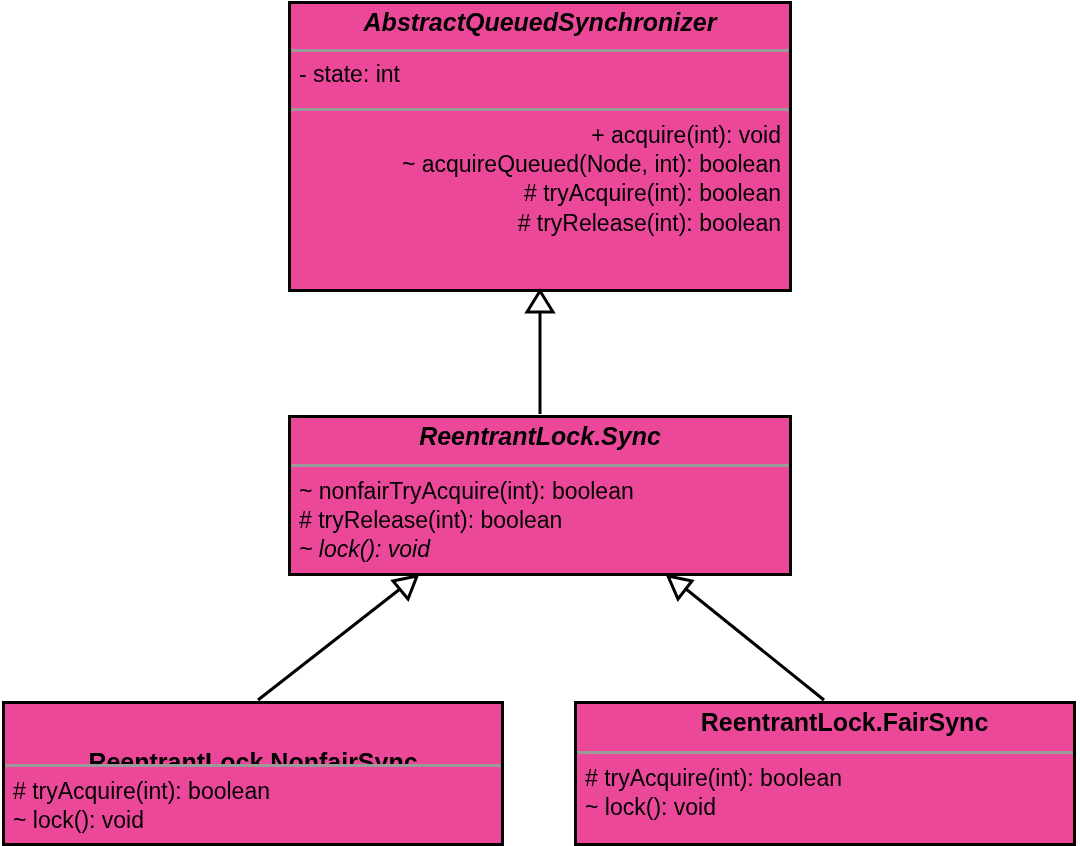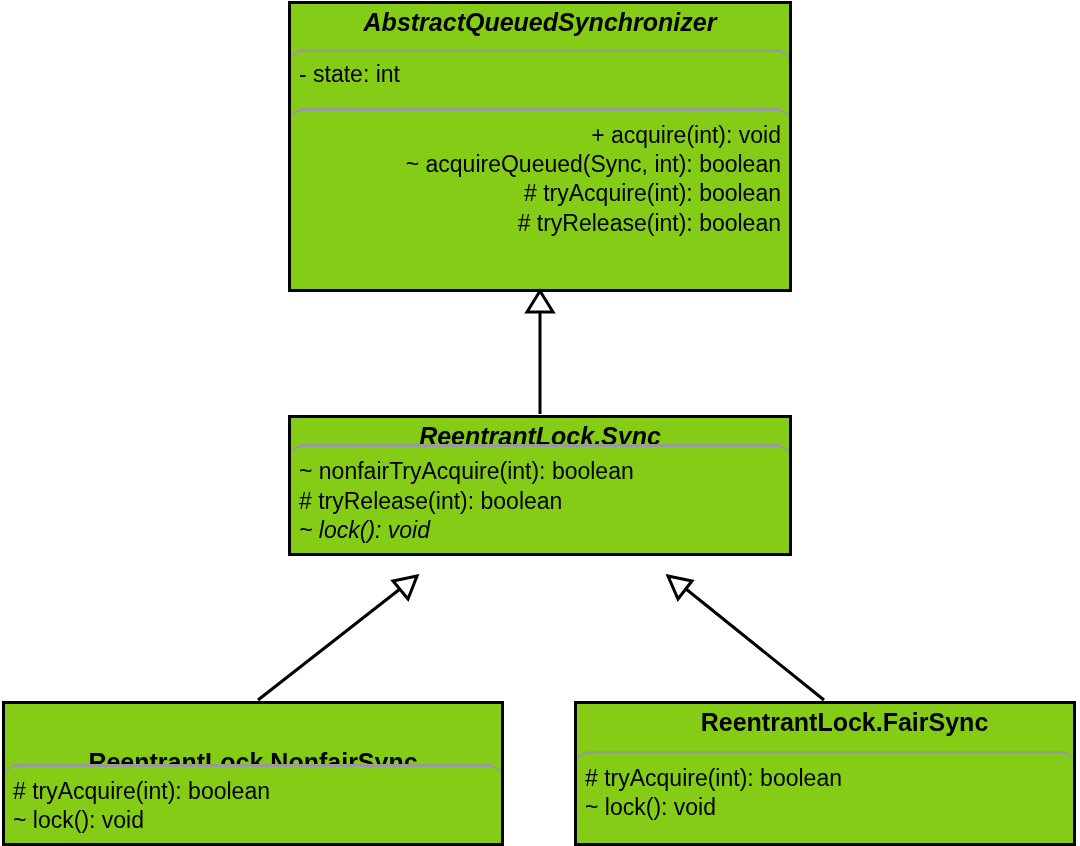--- a/index.html
+++ b/index.html
@@ -13,21 +13,21 @@
     height: 846px;
     background: #ffffff;
     font-family: "Liberation Sans", sans-serif;
     overflow: hidden;
   }
 
   
   .uml-class {
     position: absolute;
     box-sizing: border-box;
-    background: #84cc16;
+    background: #ec4899;
     border: 3px solid #000000;
     display: flex;
     flex-direction: column;
   }
   .uml-title {
     box-sizing: border-box;
     text-align: center;
     font-size: 25px;
     font-weight: bold;
     color: #000000;
@@ -39,37 +39,36 @@
   .uml-title.abstract {
     font-style: italic;
   }
   .uml-compartment {
     box-sizing: border-box;
     border-top: 3px solid #9a9a9a;
     padding: 10px 8px 8px 8px;
     color: #000000;
     font-size: 23px;
     line-height: 1.27;
-    border-radius: 12px;
   }
   .uml-member {
     white-space: nowrap;
     color: #000000;
   }
   .uml-member.abstract {
     font-style: italic;
   }
 
   
   #class-aqs        { left: 288px; top: 1px;   width: 504px; height: 291px; }
   #class-aqs .uml-title { height: 45px; }
   #class-aqs .cmp-attrs { height: 59px; padding-top: 8px; }
   #class-aqs .cmp-ops   { flex: 1; text-align: right; }
 
-  #class-sync       { left: 288px; top: 415px; width: 504px; height: 141px; }
+  #class-sync       { left: 288px; top: 415px; width: 504px; height: 161px; }
   #class-sync .uml-title { height: 46px; }
   #class-sync .cmp-ops   { flex: 1; }
 
   #class-nonfair    { left: 2px;   top: 701px; width: 502px; height: 145px; }
   #class-nonfair .uml-title { height: 47px; margin-top: 40px; }
   #class-nonfair .cmp-ops { flex: 1; }
 
   #class-fair       { left: 574px; top: 701px; width: 502px; height: 145px; }
   #class-fair .uml-title { height: 47px; margin-left: 39px; }
   #class-fair .cmp-ops { flex: 1; }
@@ -89,21 +88,21 @@
 
 <div id="diagram">
 
   <div class="uml-class" id="class-aqs">
     <div class="uml-title abstract">AbstractQueuedSynchronizer</div>
     <div class="uml-compartment cmp-attrs">
       <div class="uml-member">- state: int</div>
     </div>
     <div class="uml-compartment cmp-ops">
       <div class="uml-member">+ acquire(int): void</div>
-      <div class="uml-member">~ acquireQueued(Sync, int): boolean</div>
+      <div class="uml-member">~ acquireQueued(Node, int): boolean</div>
       <div class="uml-member"># tryAcquire(int): boolean</div>
       <div class="uml-member"># tryRelease(int): boolean</div>
     </div>
   </div>
 
   <div class="uml-class" id="class-sync">
     <div class="uml-title abstract">ReentrantLock.Sync</div>
     <div class="uml-compartment cmp-ops">
       <div class="uml-member">~ nonfairTryAcquire(int): boolean</div>
       <div class="uml-member"># tryRelease(int): boolean</div>

